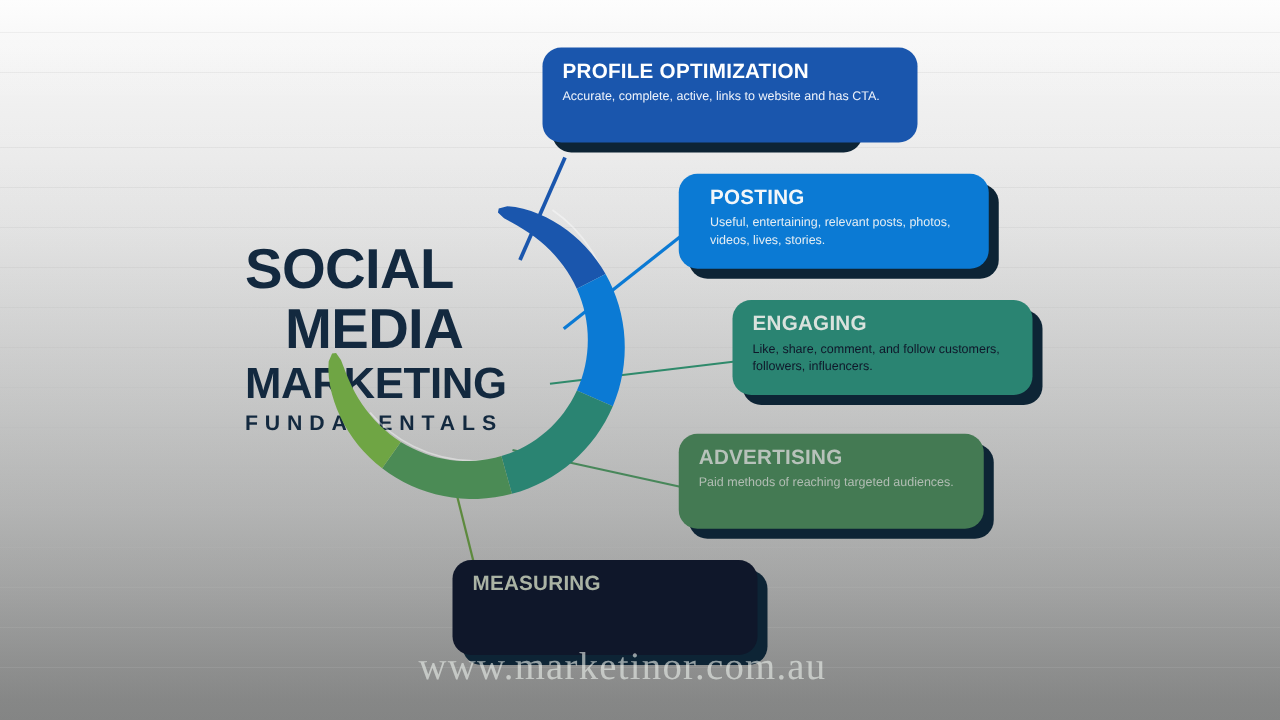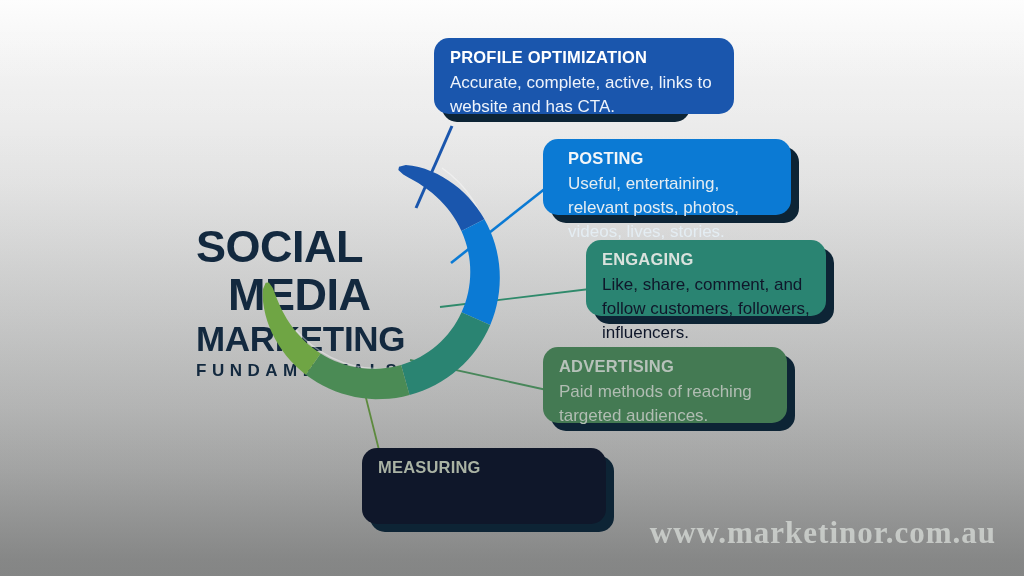--- a/index.html
+++ b/index.html
@@ -18,54 +18,54 @@
        rgba(255,255,255,0.25) 0%,
        rgba(255,255,255,0.0) 22%,
        rgba(120,135,130,0.05) 55%,
        rgba(60,70,66,0.10) 100%);
     pointer-events:none;}
 
   
   #headline{position:absolute;left:196px;top:192px;width:250px;
     color:#13293f;line-height:1.0;}
   #headline .l1,#headline .l2{
-    font-size:45px;font-weight:bold;letter-spacing:-0.5px;display:block;margin-top:32px;}
+    font-size:45px;font-weight:bold;letter-spacing:-0.5px;display:block;}
   #headline .l2{margin-top:3px;margin-left:32px;}
   #headline .l3{font-size:35px;font-weight:bold;display:block;margin-top:4px;letter-spacing:-0.3px;}
   #headline .l4{font-size:17px;font-weight:bold;display:block;margin-top:6px;letter-spacing:5.5px;}
 
   
   #arc{position:absolute;left:236px;top:130px;width:280px;height:290px;}
 
   
   #links{position:absolute;left:0;top:0;width:1024px;height:576px;}
 
   
   .card{position:absolute;border-radius:15px;box-sizing:border-box;
     padding:10px 16px 12px 16px;}
   .card .ttl{font-size:16.5px;font-weight:bold;letter-spacing:0.2px;
     margin:0 0 3px 0;line-height:1.2;}
-  .card .bdy{font-size:17px;line-height:1.42;margin:0;}
+  .card .bdy{font-size:10px;line-height:1.42;margin:0;}
   .shadow{position:absolute;border-radius:15px;background:#0d2435;}
 
   #c0{left:434px;top:38px;width:300px;height:76px;}
   #s0{left:442px;top:46px;width:248px;height:76px;}
   #c1{left:543px;top:139px;width:248px;height:76px;padding-left:25px;}
   #s1{left:551px;top:147px;width:248px;height:76px;}
   #c2{left:586px;top:240px;width:240px;height:76px;}
   #s2{left:594px;top:248px;width:240px;height:76px;}
   #c3{left:543px;top:347px;width:244px;height:76px;}
   #s3{left:551px;top:355px;width:244px;height:76px;}
   #c4{left:362px;top:448px;width:244px;height:76px;}
   #s4{left:370px;top:456px;width:244px;height:76px;}
 
   
-  #wm{position:absolute;left:0;top:515px;width:996px;text-align:right;
+  #wm{position:absolute;left:0;top:515px;width:996px;text-align:center;
     font-family:"Liberation Serif",serif;font-size:31px;
-    color:rgba(232,238,232,0.62);letter-spacing:1px;font-weight:bold;}
+    color:rgba(232,238,232,0.62);letter-spacing:1px;}
 </style>
 </head>
 <body>
 
 <div id="stage">
 
   <div id="bg">
       <div class="band" style="top: 0px; height: 26px; background: linear-gradient(rgb(252, 252, 252), rgb(248, 248, 248));"></div>
       <div class="band" style="top: 26px; height: 32px; background: linear-gradient(rgb(248, 248, 248), rgb(242, 242, 242));"></div>
       <div class="band" style="top: 58px; height: 34px; background: linear-gradient(rgb(242, 242, 242), rgb(238, 238, 238));"></div>

